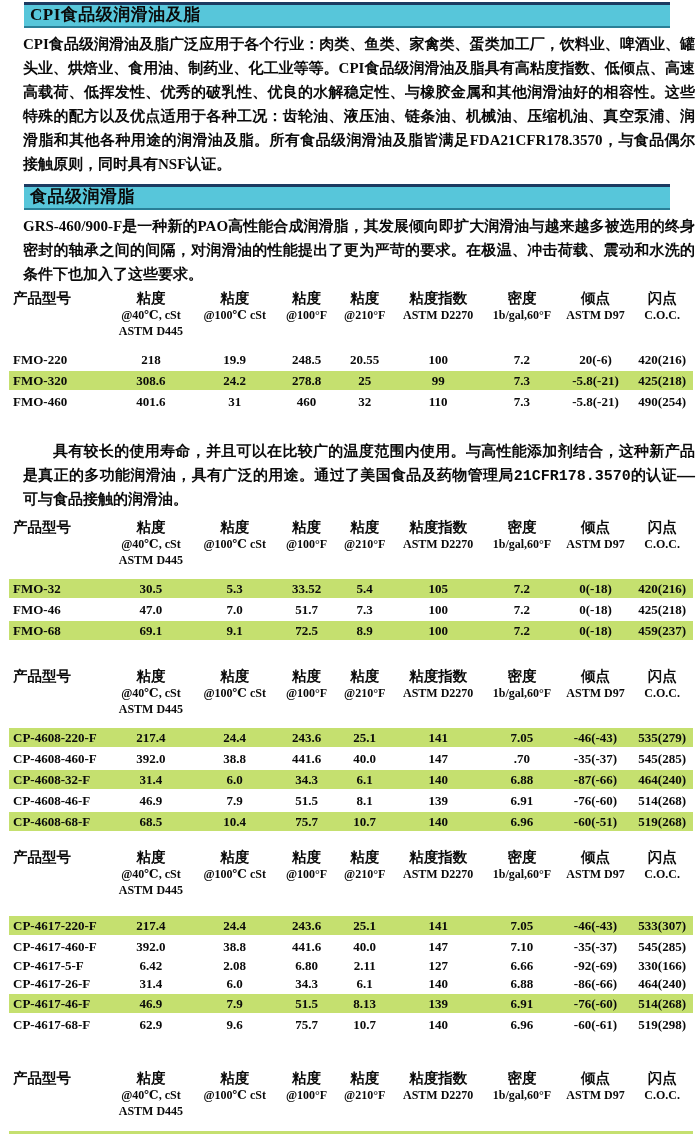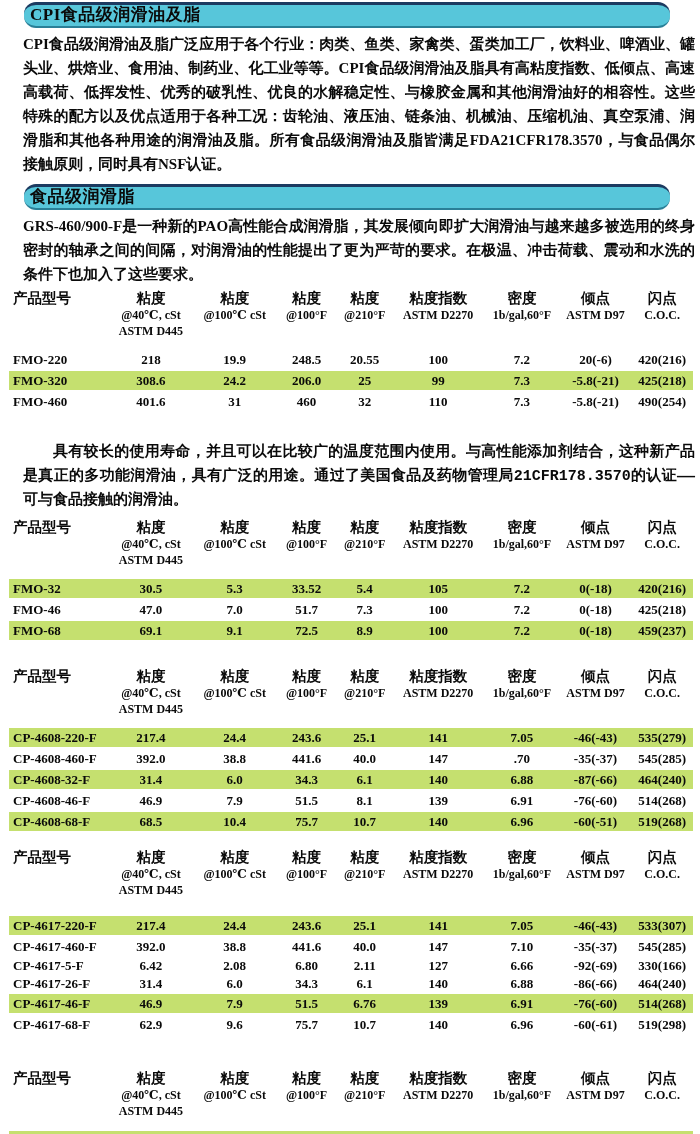--- a/index.html
+++ b/index.html
@@ -9,21 +9,21 @@
   }
   .doc{position:relative;width:700px;height:1134px;}
 
   
   .band{
     margin:0 0 0 24px;width:634px;
     background:var(--band-bg,#57c6da);
     border-top:3px solid var(--band-bt,#1c3a60);
     border-bottom:2px solid var(--band-bb,#2a7f97);
     font-size:17px;line-height:20px;font-weight:bold;
-    padding:0 6px 1px 6px;letter-spacing:0.5px;border-radius:12px;
+    padding:0 6px 1px 6px;letter-spacing:0.5px;
   }
   .band.first{margin-top:2px;}
   .band.second{margin-top:8px;}
 
   
   p.body-text{
     margin:4px 5px 0 23px;
     font-size:15px;line-height:24px;font-weight:bold;
     text-align:justify;
   }
@@ -137,21 +137,21 @@
             <td>20.55</td>
             <td>100</td>
             <td>7.2</td>
             <td>20(-6)</td>
             <td>420(216)</td>
           </tr>
           <tr class="hl">
             <td class="prod">FMO-320</td>
             <td>308.6</td>
             <td>24.2</td>
-            <td>206.0</td>
+            <td>278.8</td>
             <td>25</td>
             <td>99</td>
             <td>7.3</td>
             <td>-5.8(-21)</td>
             <td>425(218)</td>
           </tr>
           <tr class="">
             <td class="prod">FMO-460</td>
             <td>401.6</td>
             <td>31</td>
@@ -475,21 +475,21 @@
             <td>140</td>
             <td>6.88</td>
             <td>-86(-66)</td>
             <td>464(240)</td>
           </tr>
           <tr class="hl">
             <td class="prod">CP-4617-46-F</td>
             <td>46.9</td>
             <td>7.9</td>
             <td>51.5</td>
-            <td>6.76</td>
+            <td>8.13</td>
             <td>139</td>
             <td>6.91</td>
             <td>-76(-60)</td>
             <td>514(268)</td>
           </tr>
           <tr class="">
             <td class="prod">CP-4617-68-F</td>
             <td>62.9</td>
             <td>9.6</td>
             <td>75.7</td>

